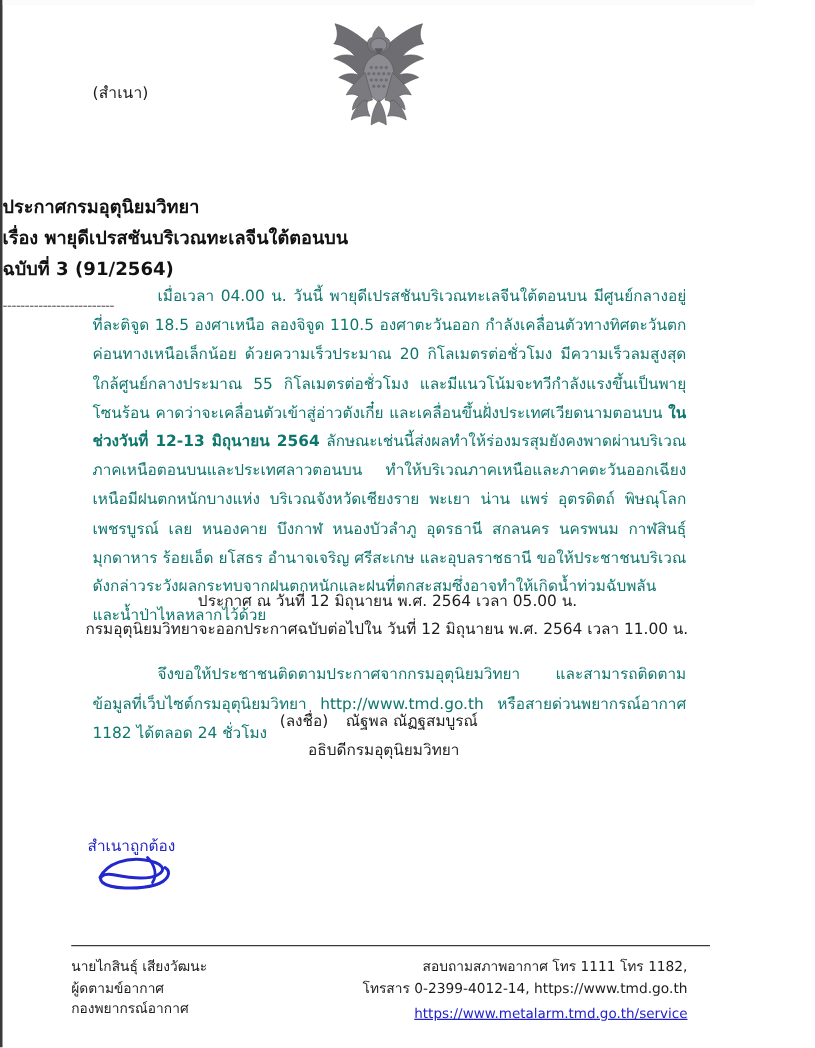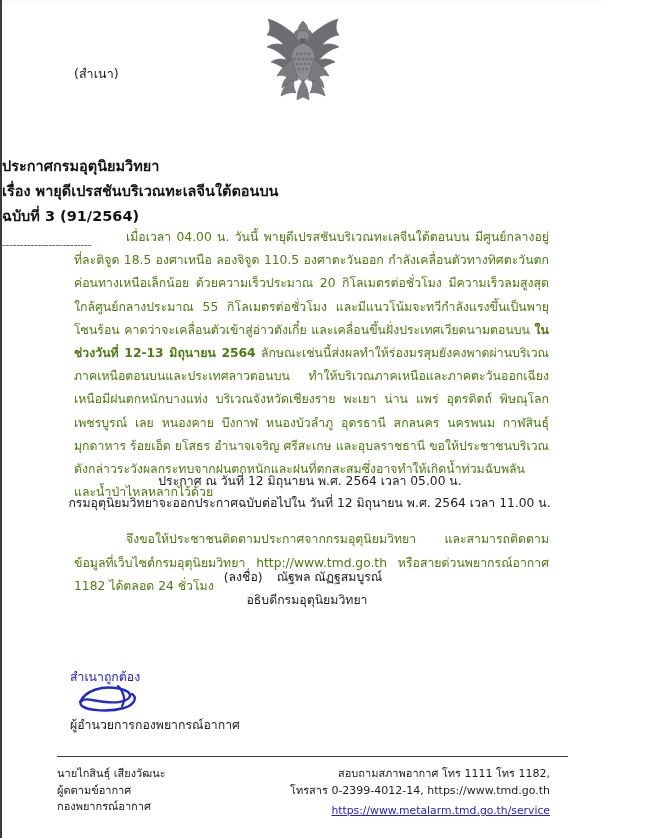--- a/index.html
+++ b/index.html
@@ -68,21 +68,21 @@
     position: absolute;
     left: 72px;
     right: 55px;
     top: 226px;
   }
   .para {
     font-size: 12.3px;
     line-height: 23.2px;
     text-align: justify;
     text-justify: inter-word;
-    color: #4d7c0f;
+    color: #0f766e;
     margin: 0;
   }
   .para .indent { display: inline-block; width: 52px; }
   .para b { font-weight: bold; }
 
   .para2 {
     margin-top: 24px;
   }
 
   .issued-block {
@@ -257,21 +257,20 @@
   </div>
 
   <div class="certify">
     <div class="certify-top">สำเนาถูกต้อง</div>
     <div class="scribble">
       <svg width="130" height="32" viewBox="0 0 130 32" xmlns="http://www.w3.org/2000/svg">
         <path d="M8 20 C14 8 30 4 44 6 C58 8 62 14 54 18 C46 22 30 20 20 18 C10 16 6 20 10 24 C16 29 38 30 52 26 C62 23 66 16 60 12" fill="none" stroke="#2228cc" stroke-width="2.4" stroke-linecap="round"></path>
         <path d="M46 4 C52 10 54 18 50 24" fill="none" stroke="#2228cc" stroke-width="2.2" stroke-linecap="round"></path>
       </svg>
     </div>
-    <div class="certify-role">ผู้อำนวยการกองพยากรณ์อากาศ</div>
   </div>
 
   <div class="footer-rule"></div>
 
   <div class="footer">
     <div class="footer-left">
       <div class="footer-line">นายไกสินธุ์ เสียงวัฒนะ</div>
       <div class="footer-line">ผู้ดตามข์อากาศ</div>
       <div class="footer-line">กองพยากรณ์อากาศ</div>
     </div>

